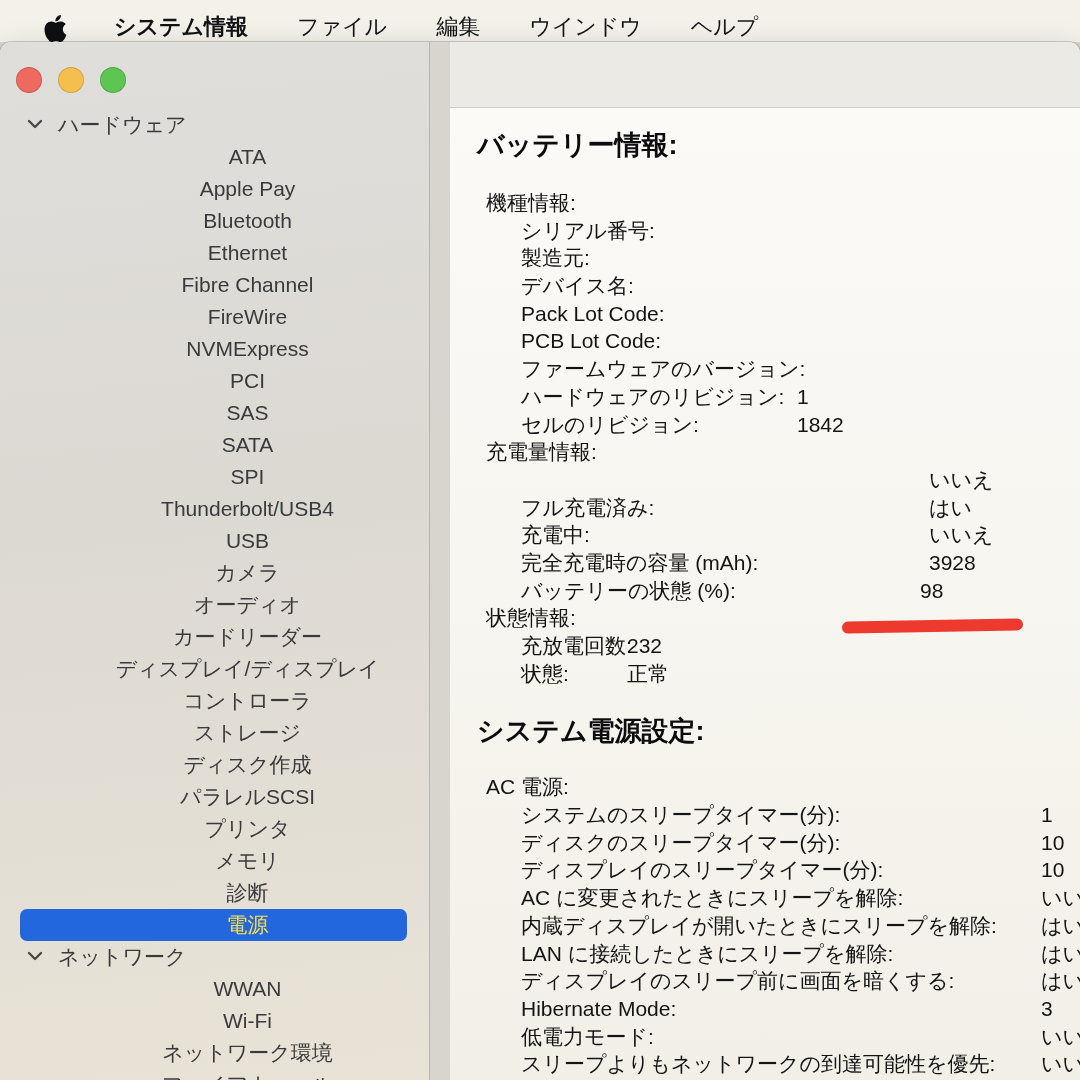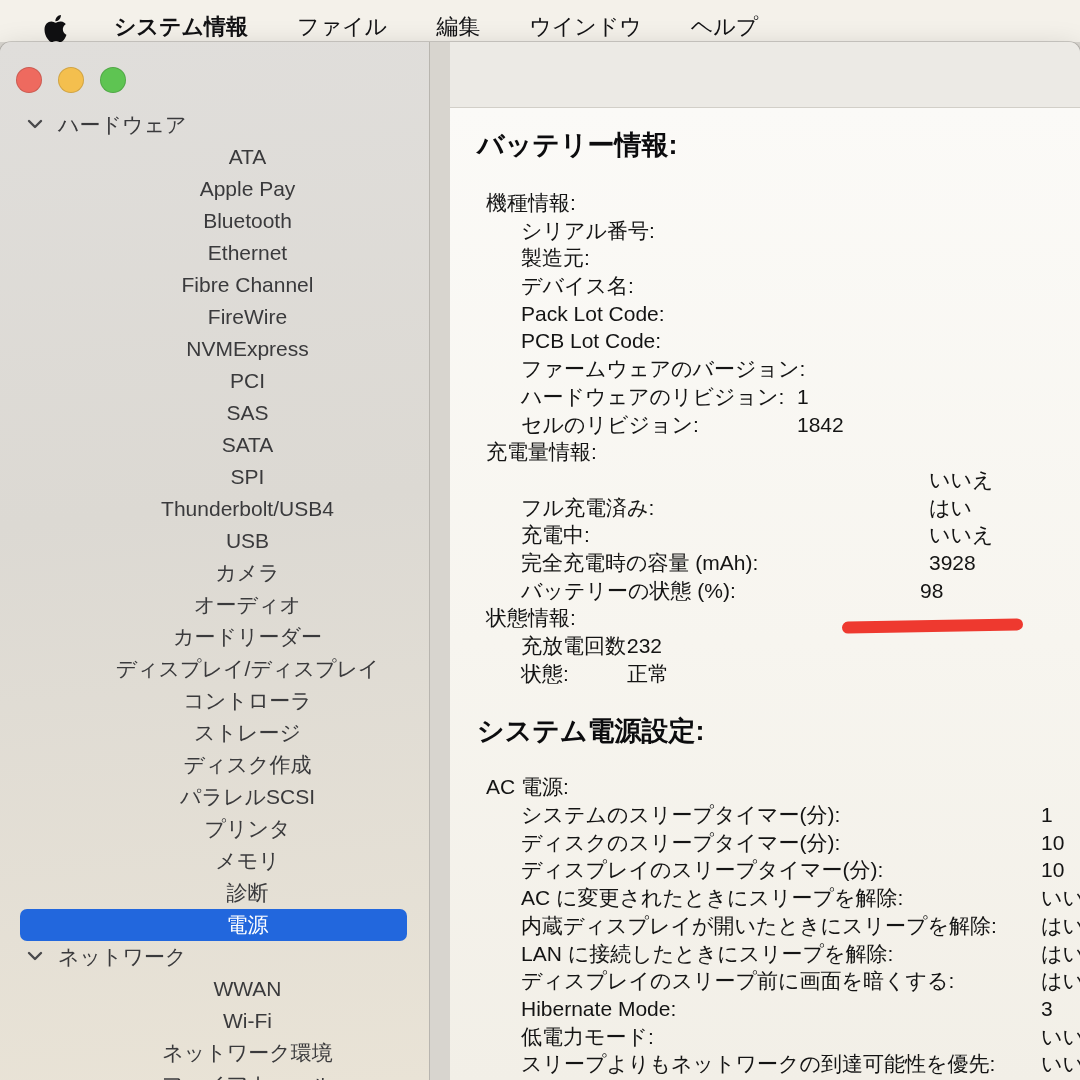--- a/index.html
+++ b/index.html
@@ -42,21 +42,21 @@
   .light.yellow { background:#f4bf4e; }
   .light.green  { background:#5ec452; }
 
   .tree { margin-top:16px; font-size:21px; color:#3a3a3c; }
   .tree-row {
     height:32px; line-height:32px; margin:0 22px 0 20px;
     border-radius:7px; position:relative; white-space:nowrap; overflow:hidden;
   }
   .tree-row.group { padding-left:38px; }
   .tree-row.child { padding-left:68px;text-align:center; }
-  .tree-row.selected { background:#2267dd; color:#ffffff; }
+  .tree-row.selected { background:#2267dd; color:#fde047; }
   .chev { position:absolute; left:7px; top:10px; }
 
   
   .pane { flex:1; height:100%; display:flex; flex-direction:column; min-width:0; }
   .pane-strip { height:66px; flex:none; background:#eceae5; border-bottom:1px solid #d2cfc8; }
   .pane-body {
     flex:1; overflow:hidden;
     background:linear-gradient(180deg,#fbfaf7 0%,#f7f5ef 55%,#f2efe7 100%);
     padding-top:23px; font-size:21px;
   }

